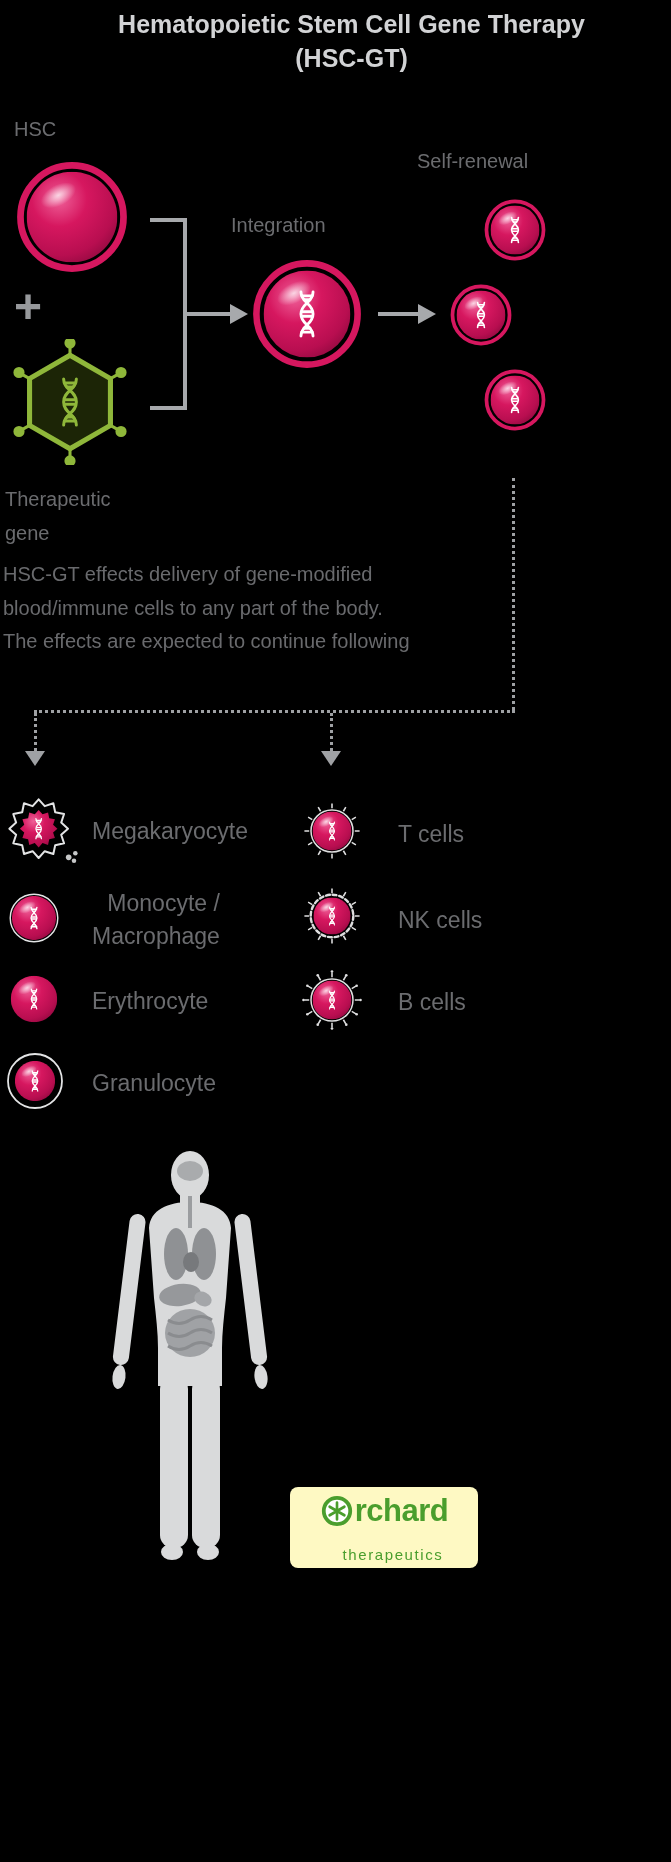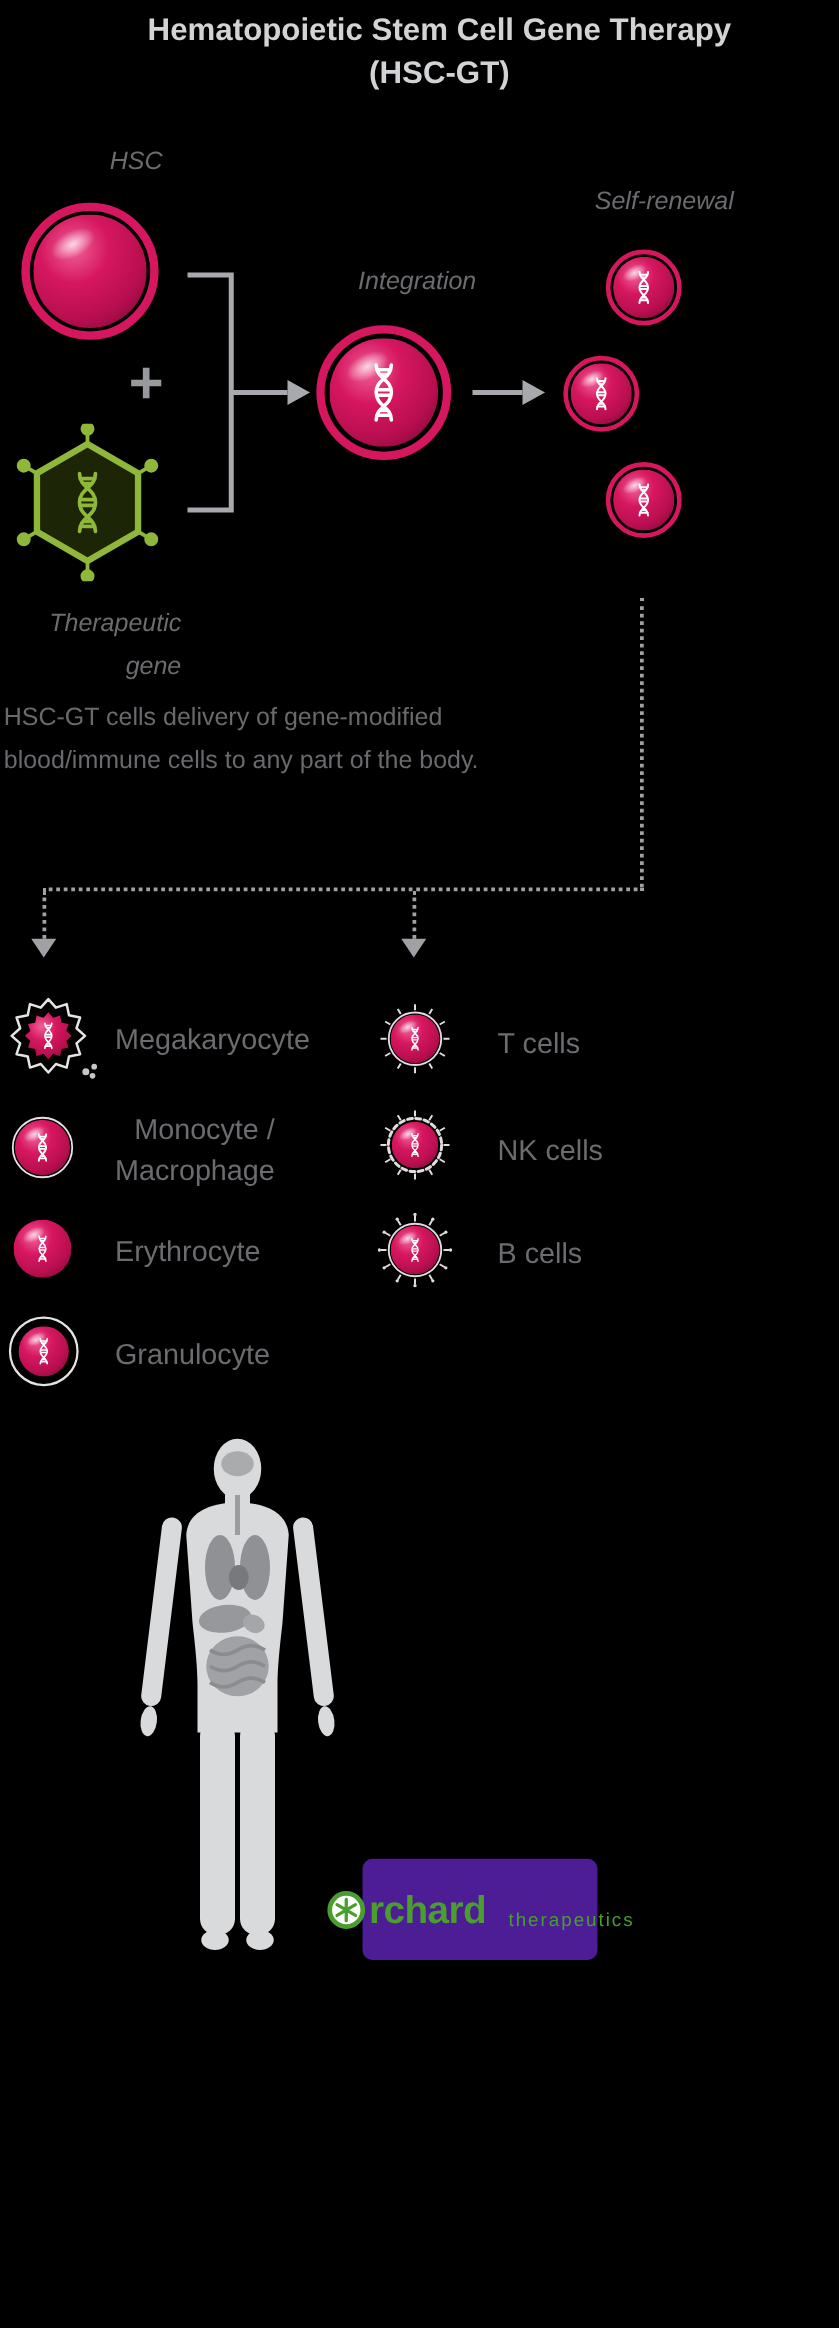--- a/index.html
+++ b/index.html
@@ -3,33 +3,33 @@
 <meta charset="utf-8">
 <style>
   * { margin:0; padding:0; box-sizing:border-box; }
   html,body { background:#000; }
   body { font-family:"Liberation Sans","DejaVu Sans",sans-serif; }
   .page { position:relative; width:671px; height:1862px; background:#000; overflow:hidden; margin:0 auto; }
   .abs { position:absolute; }
   .page-title { position:absolute; top:7px; left:16px; width:100%; text-align:center;
     color:#d2d3d5; font-weight:bold; font-size:25px; line-height:34px; }
   .lbl { position:absolute; color:#6b6c6f; font-size:20px; line-height:26px; }
-  .center { text-align:right;font-style:italic; }
+  .center { text-align:left; }
   .two-line { line-height:34px; }
   .plus { position:absolute; color:#97999c; font-size:48px; font-weight:600; line-height:48px; }
   .desc { position:absolute; left:3px; top:558px; width:620px; color:#696a6d;
     font-size:20px; line-height:33.5px; }
   .dotted-v { position:absolute; width:0; border-left:3px dotted #9fa1a4; }
   .dotted-h { position:absolute; height:0; border-top:3px dotted #9fa1a4; }
   .arrow-down { position:absolute; width:0; height:0;
     border-left:10px solid transparent; border-right:10px solid transparent;
     border-top:15px solid #9fa1a4; }
   .cell-label { position:absolute; color:#6b6c6f; font-size:23px; line-height:33px; }
   .logo-card { position:absolute; left:290px; top:1487px; width:188px; height:81px;
-    background:#4c1d95; border-radius:8px; display:flex; 
+    background:#fef9c3; border-radius:8px; display:flex; flex-direction:column;
     align-items:center; justify-content:center; }
   .logo-row { display:flex; align-items:center; }
   .logo-name { color:#4a9e2d; font-size:31px; font-weight:bold; letter-spacing:-0.5px; margin-left:1px; }
   .logo-sub { color:#4a9e2d; font-size:15px; letter-spacing:1.6px; margin-top:17px; padding-left:18px; }
   svg { display:block; }
 </style>
 </head>
 <body>
 
 <div class="page">
@@ -120,22 +120,23 @@
     <use href="#sphere" x="10.5" y="10.5" width="79" height="79"></use>
     <use href="#dna" x="38" y="27" width="24" height="46" color="#ffffff"></use>
   </svg>
   <svg class="abs" style="left:484px;top:369px;" width="62" height="62" viewBox="0 0 100 100">
     <circle cx="50" cy="50" r="46" fill="none" stroke="#d6175f" stroke-width="6"></circle>
     <use href="#sphere" x="10.5" y="10.5" width="79" height="79"></use>
     <use href="#dna" x="38" y="27" width="24" height="46" color="#ffffff"></use>
   </svg>
 
   <div class="desc">
-    <div>HSC-GT cells delivery of gene-modified</div>
+    <div>HSC-GT effects delivery of gene-modified</div>
     <div>blood/immune cells to any part of the body.</div>
+    <div>The effects are expected to continue following</div>
   </div>
 
   <div class="dotted-v" style="left:512px;top:478px;height:232px;"></div>
   <div class="dotted-h" style="left:34px;top:710px;width:481px;"></div>
   <div class="dotted-v" style="left:34px;top:713px;height:38px;"></div>
   <div class="dotted-v" style="left:330px;top:713px;height:38px;"></div>
   <div class="arrow-down" style="left:25px;top:751px;"></div>
   <div class="arrow-down" style="left:321px;top:751px;"></div>
 
   <svg class="abs" style="left:2px;top:792px;" width="80" height="80" viewBox="0 0 120 120">

